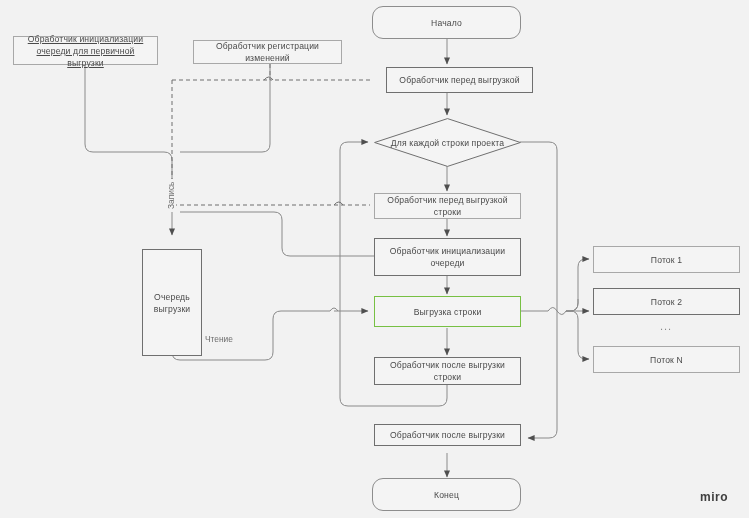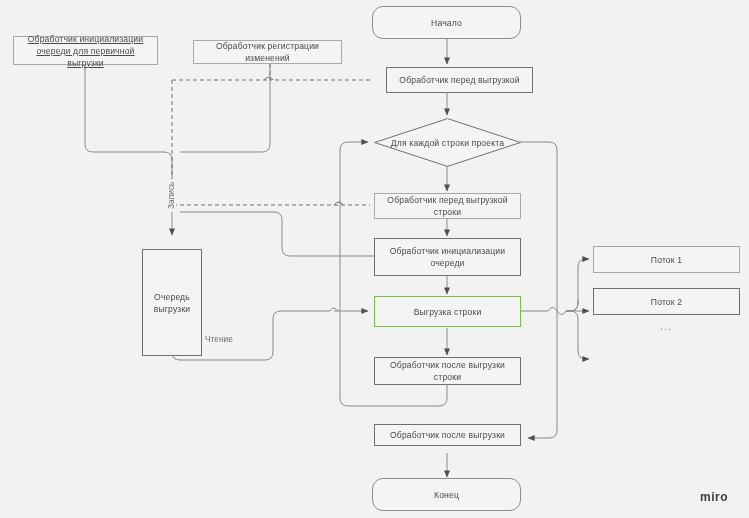--- a/index.html
+++ b/index.html
@@ -190,19 +190,22 @@
   <div class="node soft" style="left:593px;top:246px;width:147px;height:27px;">
     <span class="lbl">Поток 1</span>
   </div>
 
   <div class="node strong" style="left:593px;top:288px;width:147px;height:27px;">
     <span class="lbl">Поток 2</span>
   </div>
 
   <div class="ellipsis" style="left:660px;top:320px;">...</div>
 
+  <div class="node soft" style="left:593px;top:346px;width:147px;height:27px;">
+    <span class="lbl">Поток N</span>
+  </div>
 
   <div class="edge-label vert" style="left:166px;top:212px;">Запись</div>
   <div class="edge-label" style="left:202px;top:334px;">Чтение</div>
 
   <div class="watermark" style="left:700px;top:490px;">miro</div>
 
 </div>
 
 </body></html>

